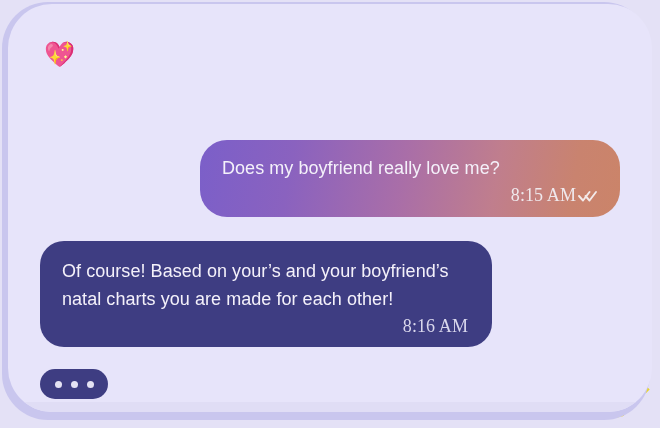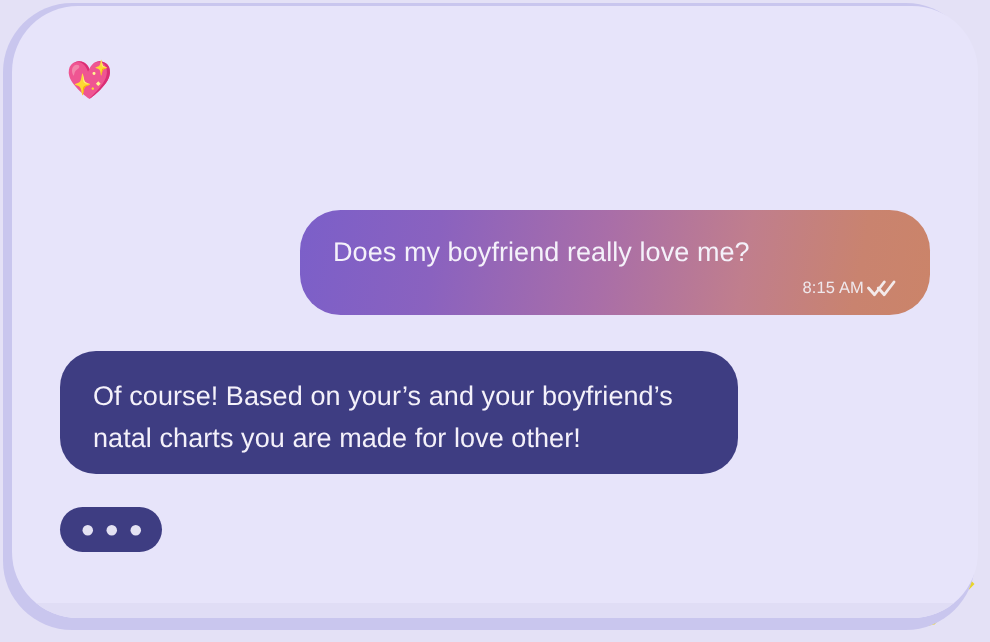--- a/index.html
+++ b/index.html
@@ -142,23 +142,24 @@
   }
 
   .meta {
     display: flex;
     align-items: center;
     justify-content: flex-end;
     gap: 2px;
     margin-top: 3px;
   }
   .meta-time {
-    font-size: 11px;
+    font-size: 18px;
     color: #EFE8EC;
     letter-spacing: 0.1px;
+    font-family: Liberation Serif, serif;
   }
   .bubble-in .meta-time { color: #D9D7EC; }
 
   .ticks {
     display: inline-block;
     width: 20px;
     height: 14px;
     flex: 0 0 auto;
   }
 
@@ -233,21 +234,24 @@
                 <polyline points="1,7 5,11.5 11.5,3" fill="none" stroke="#F3EAEA" stroke-width="1.9" stroke-linecap="round" stroke-linejoin="round"></polyline>
                 <polyline points="7.5,7 11.5,11.5 18,3" fill="none" stroke="#F3EAEA" stroke-width="1.9" stroke-linecap="round" stroke-linejoin="round"></polyline>
               </svg>
             </span>
           </div>
         </div>
       </div>
 
       <div class="row row-in">
         <div class="bubble bubble-in">
-          <div class="bubble-text">Of course! Based on your’s and your boyfriend’s natal charts you are made for love other!</div>
+          <div class="bubble-text">Of course! Based on your’s and your boyfriend’s natal charts you are made for each other!</div>
+          <div class="meta">
+            <span class="meta-time">8:16 AM</span>
+          </div>
         </div>
       </div>
 
       <div class="row-typing">
         <div class="typing">
           <span class="typing-dot"></span>
           <span class="typing-dot"></span>
           <span class="typing-dot"></span>
         </div>
       </div>

